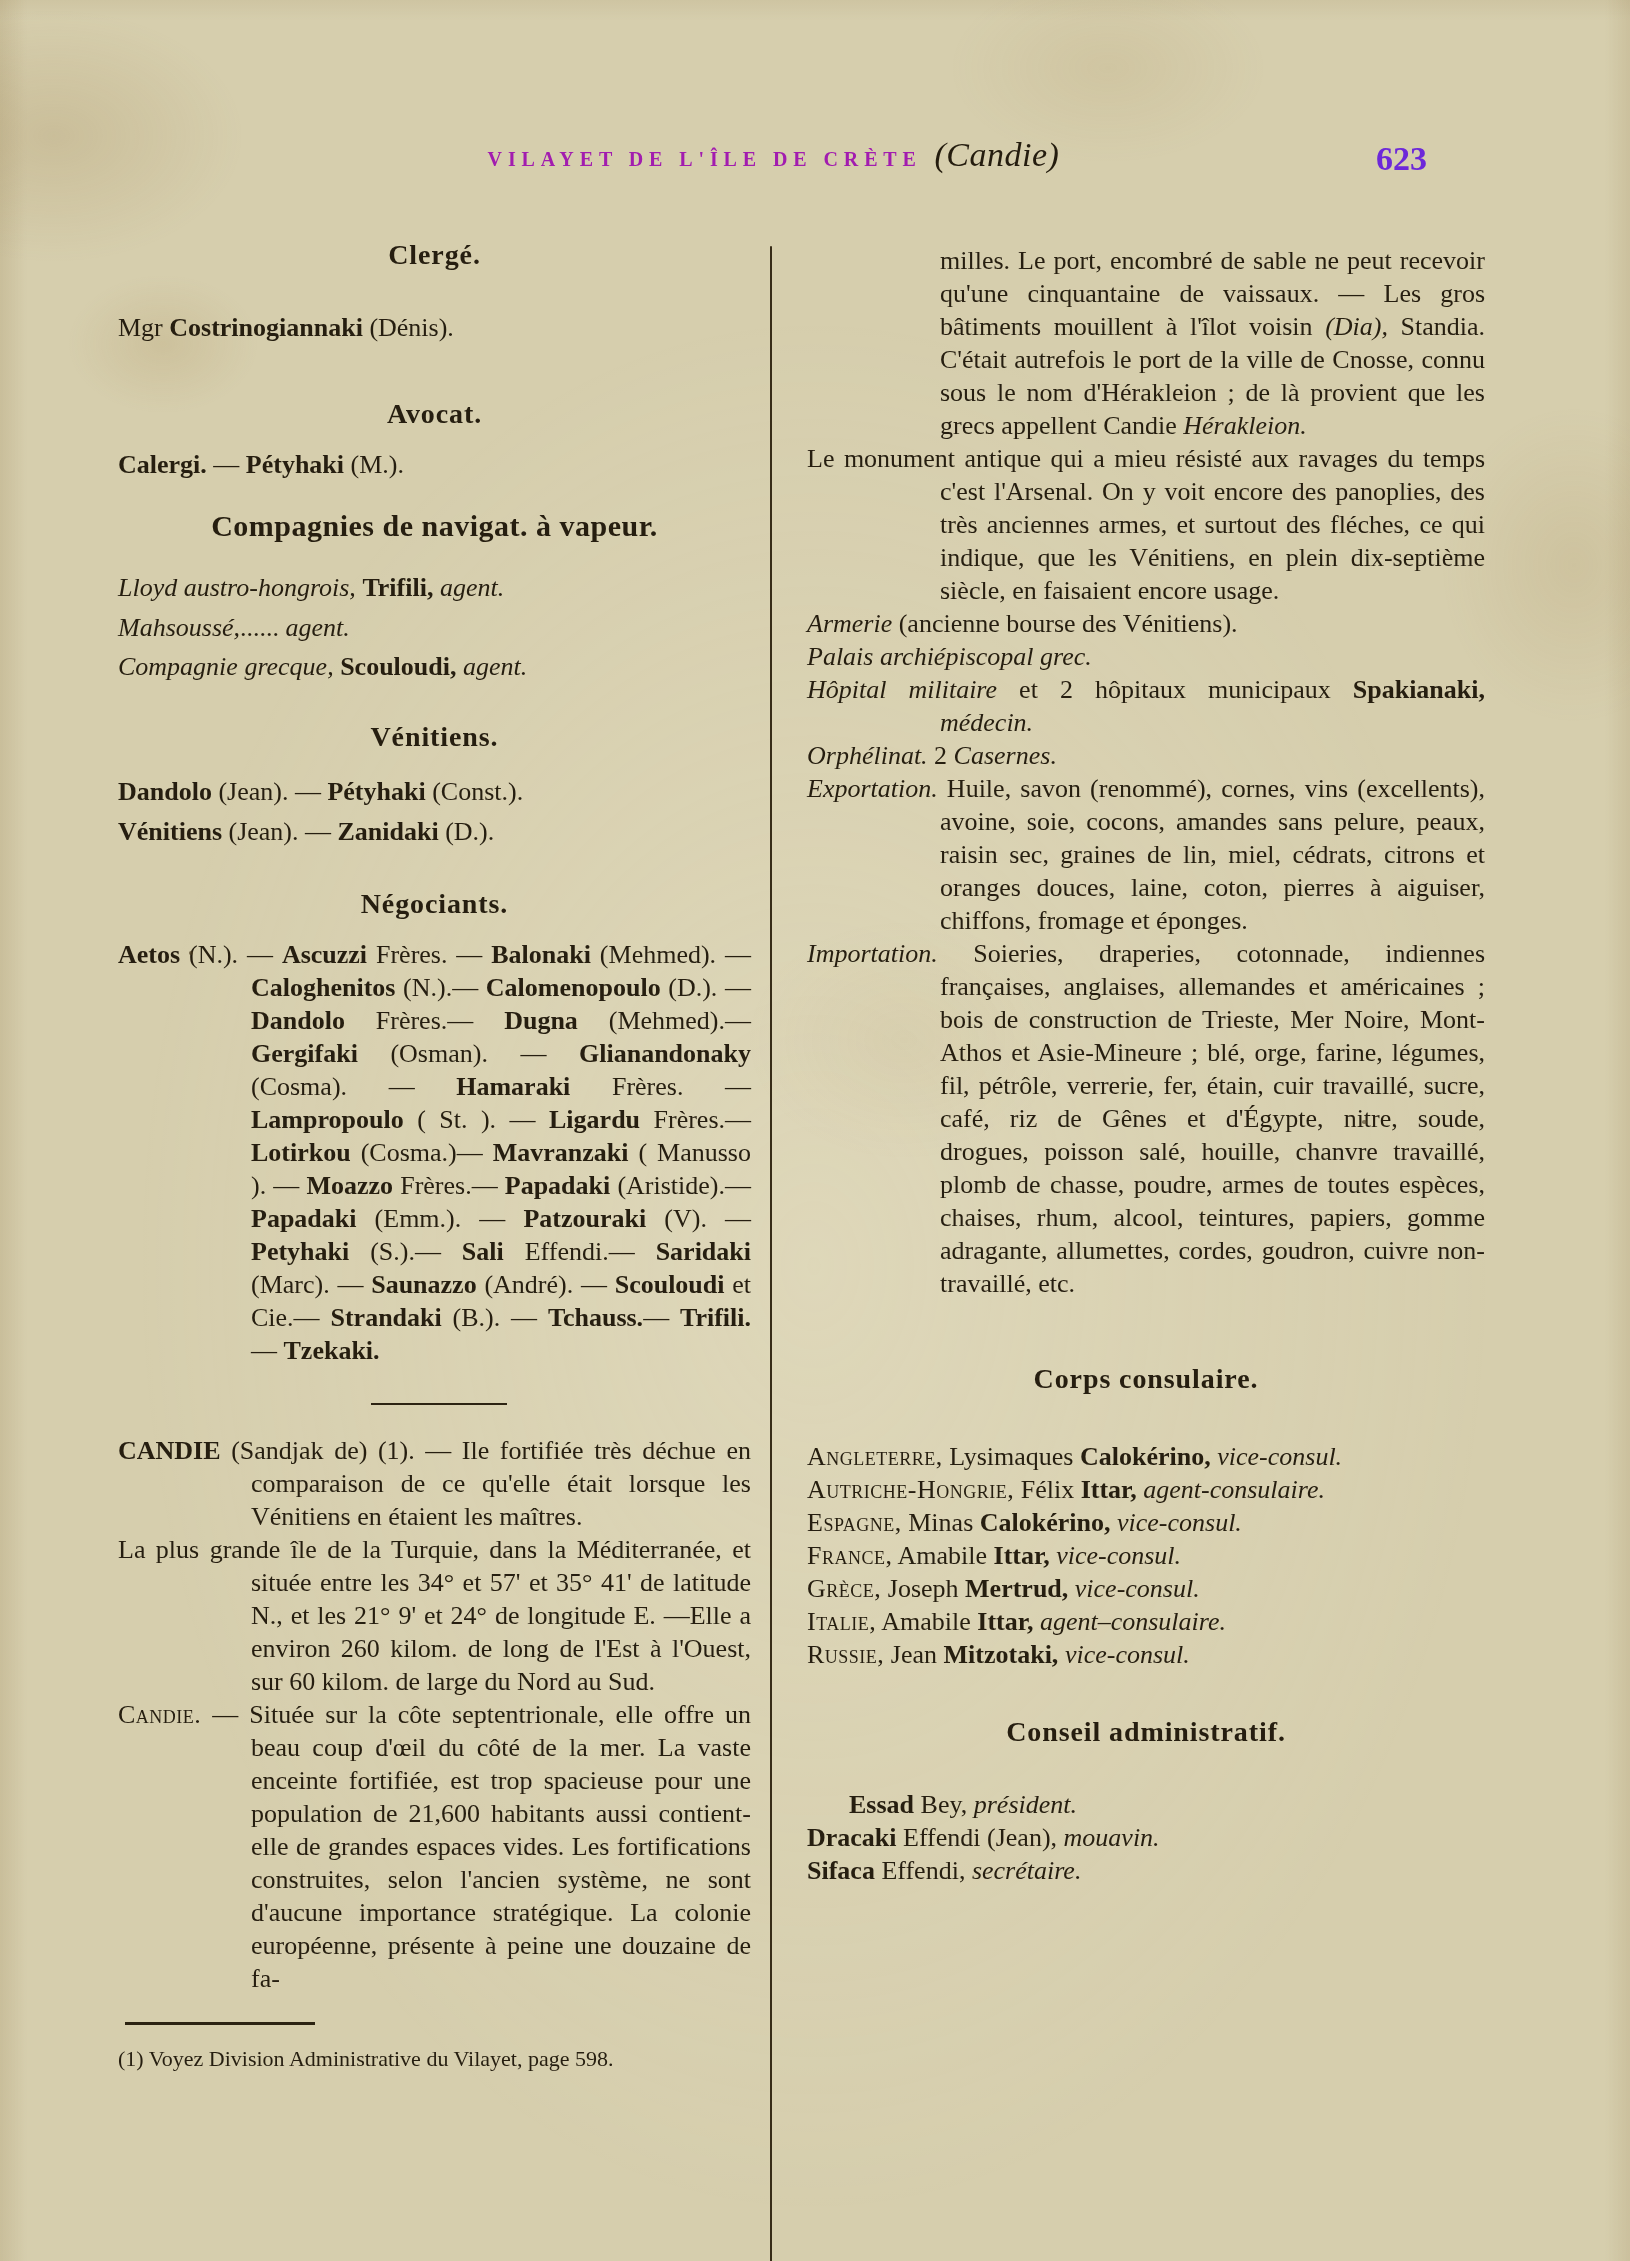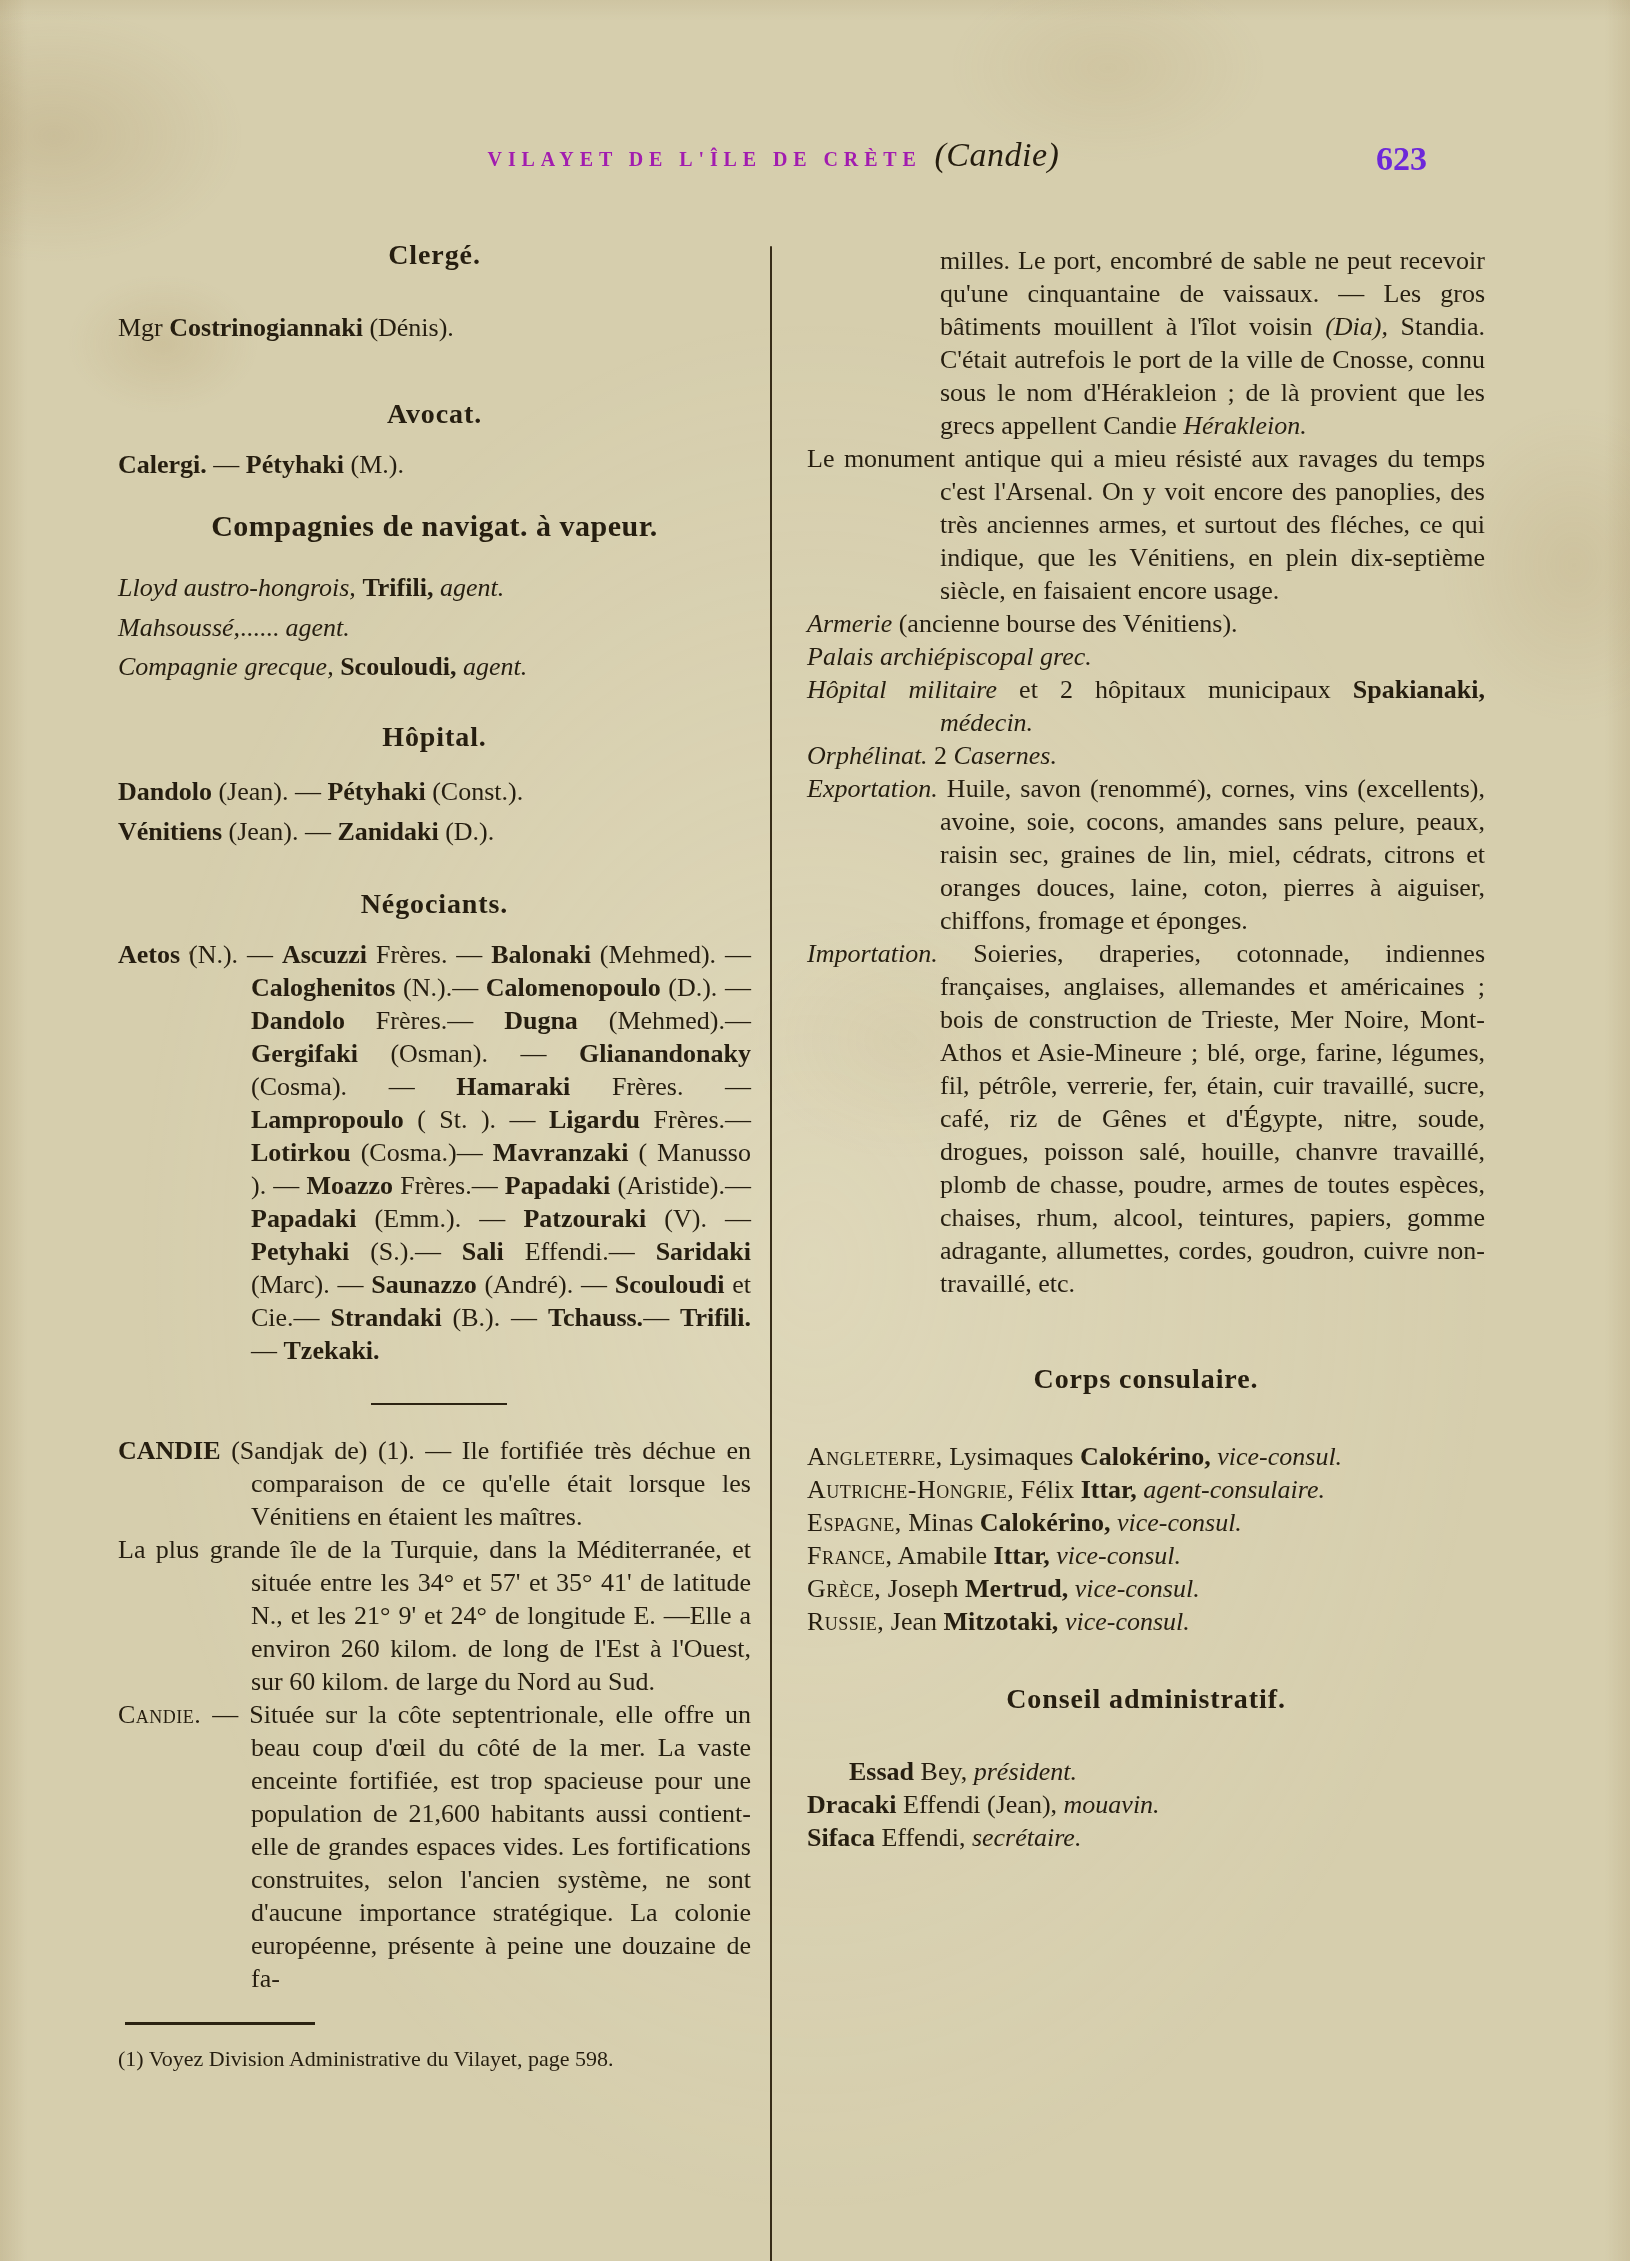--- a/index.html
+++ b/index.html
@@ -82,21 +82,21 @@
 
 <div class="column" id="col-left">
     <h2 class="heading c-h1"><span>Clergé.</span></h2>
     <p class="para c-p1"><span>Mgr </span><span class="b">Costrinogiannaki</span><span> (Dénis).</span></p>
     <h2 class="heading c-h2"><span>Avocat.</span></h2>
     <p class="para c-p2"><span class="b">Calergi.</span><span> — </span><span class="b">Pétyhaki</span><span> (M.).</span></p>
     <h2 class="heading c-h3"><span>Compagnies de navigat. à vapeur.</span></h2>
     <p class="para c-p3"><span class="i">Lloyd austro-hongrois,</span><span> </span><span class="b">Trifili,</span><span> </span><span class="i">agent.</span></p>
     <p class="para c-p4"><span class="i">Mahsoussé,</span><span>...... </span><span class="i">agent.</span></p>
     <p class="para c-p5"><span class="i">Compagnie grecque,</span><span> </span><span class="b">Scouloudi,</span><span> </span><span class="i">agent.</span></p>
-    <h2 class="heading c-h4"><span>Hôpital.</span></h2>
+    <h2 class="heading c-h4"><span>Vénitiens.</span></h2>
     <p class="para c-p6"><span class="b">Dandolo</span><span> (Jean). — </span><span class="b">Pétyhaki</span><span> (Const.).</span></p>
     <p class="para c-p7"><span class="b">Vénitiens</span><span> (Jean). — </span><span class="b">Zanidaki</span><span> (D.).</span></p>
     <h2 class="heading c-h5"><span>Négociants.</span></h2>
     <p class="para c-list hang"><span class="b">Aetos</span><span> (N.). — </span><span class="b">Ascuzzi</span><span> Frères. — </span><span class="b">Balonaki</span><span> (Mehmed). — </span><span class="b">Caloghenitos</span><span> (N.).— </span><span class="b">Calomenopoulo</span><span> (D.). — </span><span class="b">Dandolo</span><span> Frères.— </span><span class="b">Dugna</span><span> (Mehmed).— </span><span class="b">Gergifaki</span><span> (Osman). — </span><span class="b">Glianandonaky</span><span> (Cosma). — </span><span class="b">Hamaraki</span><span> Frères. — </span><span class="b">Lampropoulo</span><span> ( St. ). — </span><span class="b">Ligardu</span><span> Frères.— </span><span class="b">Lotirkou</span><span> (Cosma.)— </span><span class="b">Mavranzaki</span><span> ( Manusso ). — </span><span class="b">Moazzo</span><span> Frères.— </span><span class="b">Papadaki</span><span> (Aristide).— </span><span class="b">Papadaki</span><span> (Emm.). — </span><span class="b">Patzouraki</span><span> (V). — </span><span class="b">Petyhaki</span><span> (S.).— </span><span class="b">Sali</span><span> Effendi.— </span><span class="b">Saridaki</span><span> (Marc). — </span><span class="b">Saunazzo</span><span> (André). — </span><span class="b">Scouloudi</span><span> et Cie.— </span><span class="b">Strandaki</span><span> (B.). — </span><span class="b">Tchauss.</span><span>— </span><span class="b">Trifili.</span><span> — </span><span class="b">Tzekaki.</span></p>
     <div class="rule c-sep"></div>
     <p class="para c-cand1 hang"><span class="b">CANDIE</span><span> (Sandjak de) (1). — Ile fortifiée très déchue en comparaison de ce qu'elle était lorsque les Vénitiens en étaient les maîtres.</span></p>
     <p class="para c-cand2 hang"><span>La plus grande île de la Turquie, dans la Méditerranée, et située entre les 34° et 57' et 35° 41' de latitude N., et les 21° 9' et 24° de longitude E. —Elle a environ 260 kilom. de long de l'Est à l'Ouest, sur 60 kilom. de large du Nord au Sud.</span></p>
     <p class="para c-cand3 hang"><span class="sc">Candie.</span><span> — Située sur la côte septentrionale, elle offre un beau coup d'œil du côté de la mer. La vaste enceinte fortifiée, est trop spacieuse pour une population de 21,600 habitants aussi contient-elle de grandes espaces vides. Les fortifications construites, selon l'ancien système, ne sont d'aucune importance stratégique. La colonie européenne, présente à peine une douzaine de fa-</span></p>
     <div class="rule c-fnrule"></div>
     <p class="para c-fn"><span>(1) Voyez Division Administrative du Vilayet, page 598.</span></p>
@@ -110,20 +110,21 @@
     <p class="para r-p5 hang"><span class="i">Hôpital militaire</span><span> et 2 hôpitaux municipaux </span><span class="b">Spakianaki,</span><span> </span><span class="i">médecin.</span></p>
     <p class="para r-p6 hang"><span class="i">Orphélinat.</span><span> 2 </span><span class="i">Casernes.</span></p>
     <p class="para r-p7 hang"><span class="i">Exportation.</span><span> Huile, savon (renommé), cornes, vins (excellents), avoine, soie, cocons, amandes sans pelure, peaux, raisin sec, graines de lin, miel, cédrats, citrons et oranges douces, laine, coton, pierres à aiguiser, chiffons, fromage et éponges.</span></p>
     <p class="para r-p8 hang"><span class="i">Importation.</span><span> Soieries, draperies, cotonnade, indiennes françaises, anglaises, allemandes et américaines ; bois de construction de Trieste, Mer Noire, Mont-Athos et Asie-Mineure ; blé, orge, farine, légumes, fil, pétrôle, verrerie, fer, étain, cuir travaillé, sucre, café, riz de Gênes et d'Égypte, nitre, soude, drogues, poisson salé, houille, chanvre travaillé, plomb de chasse, poudre, armes de toutes espèces, chaises, rhum, alcool, teintures, papiers, gomme adragante, allumettes, cordes, goudron, cuivre non-travaillé, etc.</span></p>
     <h2 class="heading r-h1"><span>Corps consulaire.</span></h2>
     <p class="para r-c1 hang"><span class="sc">Angleterre,</span><span> Lysimaques </span><span class="b">Calokérino,</span><span> </span><span class="i">vice-consul.</span></p>
     <p class="para r-c2 hang"><span class="sc">Autriche-Hongrie,</span><span> Félix </span><span class="b">Ittar,</span><span> </span><span class="i">agent-consulaire.</span></p>
     <p class="para r-c3 hang"><span class="sc">Espagne,</span><span> Minas </span><span class="b">Calokérino,</span><span> </span><span class="i">vice-consul.</span></p>
     <p class="para r-c4 hang"><span class="sc">France,</span><span> Amabile </span><span class="b">Ittar,</span><span> </span><span class="i">vice-consul.</span></p>
     <p class="para r-c5 hang"><span class="sc">Grèce,</span><span> Joseph </span><span class="b">Mertrud,</span><span> </span><span class="i">vice-consul.</span></p>
+    <p class="para r-c6 hang"><span class="sc">Italie,</span><span> Amabile </span><span class="b">Ittar,</span><span> </span><span class="i">agent–consulaire.</span></p>
     <p class="para r-c7 hang"><span class="sc">Russie,</span><span> Jean </span><span class="b">Mitzotaki,</span><span> </span><span class="i">vice-consul.</span></p>
     <h2 class="heading r-h2"><span>Conseil administratif.</span></h2>
     <p class="para r-a1"><span class="b">Essad</span><span> Bey, </span><span class="i">président.</span></p>
     <p class="para r-a2"><span class="b">Dracaki</span><span> Effendi (Jean), </span><span class="i">mouavin.</span></p>
     <p class="para r-a3"><span class="b">Sifaca</span><span> Effendi, </span><span class="i">secrétaire.</span></p>
   </div>
 
 <div class="speck" id="speck2"></div>
 <div class="speck" id="speck3"></div>
 

